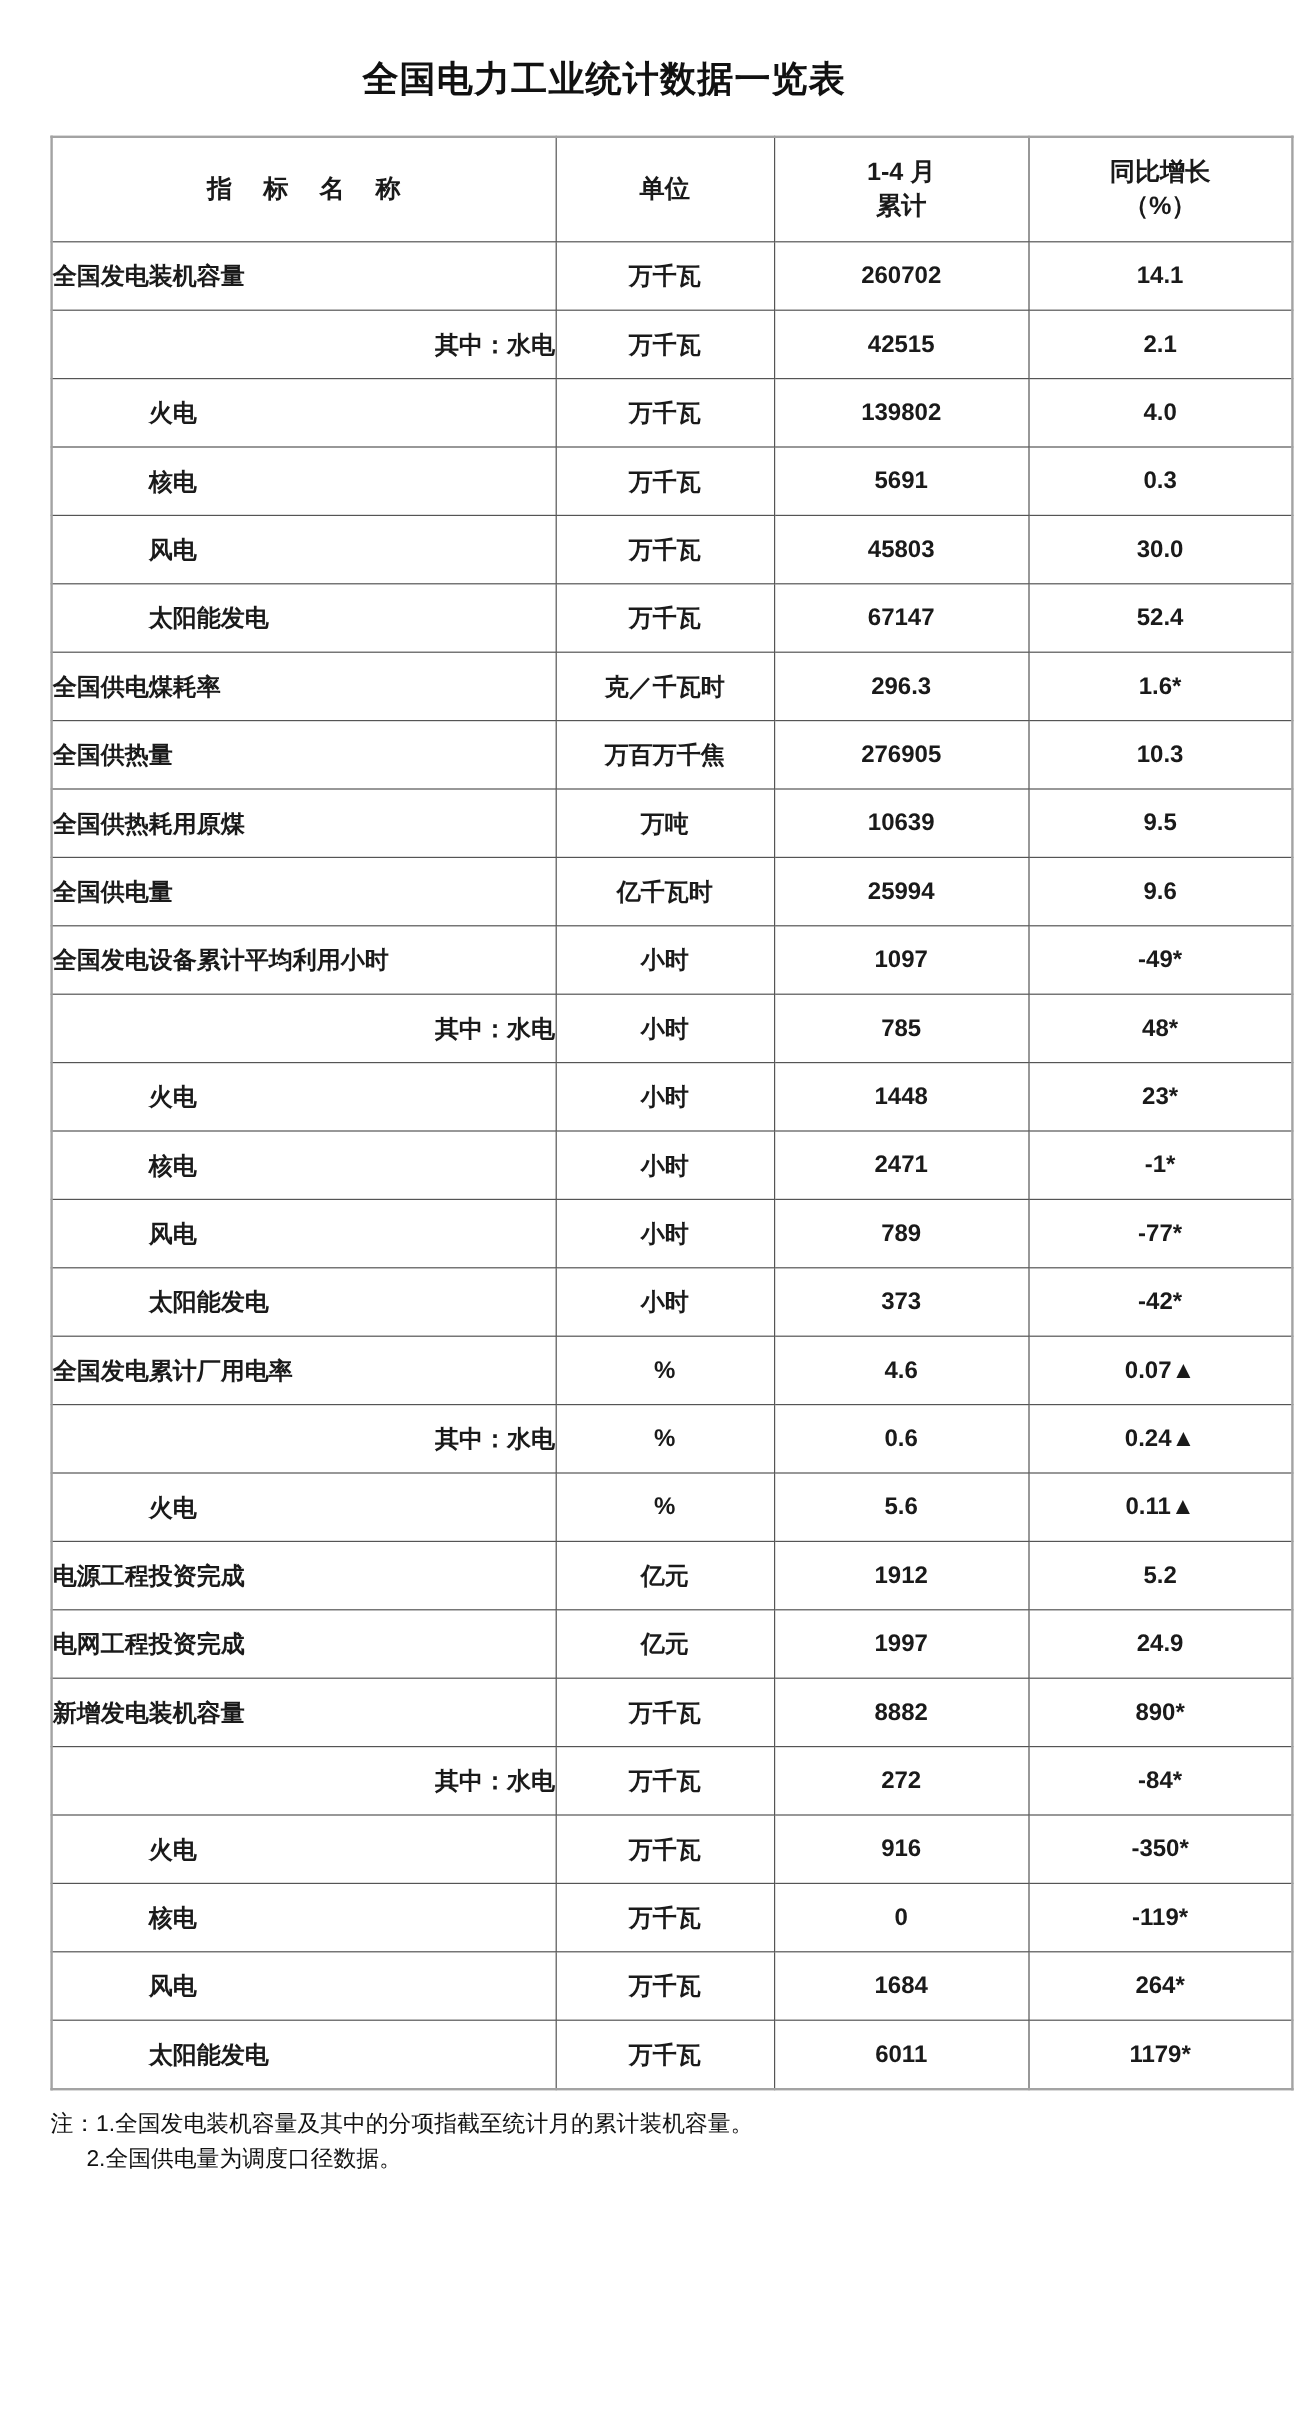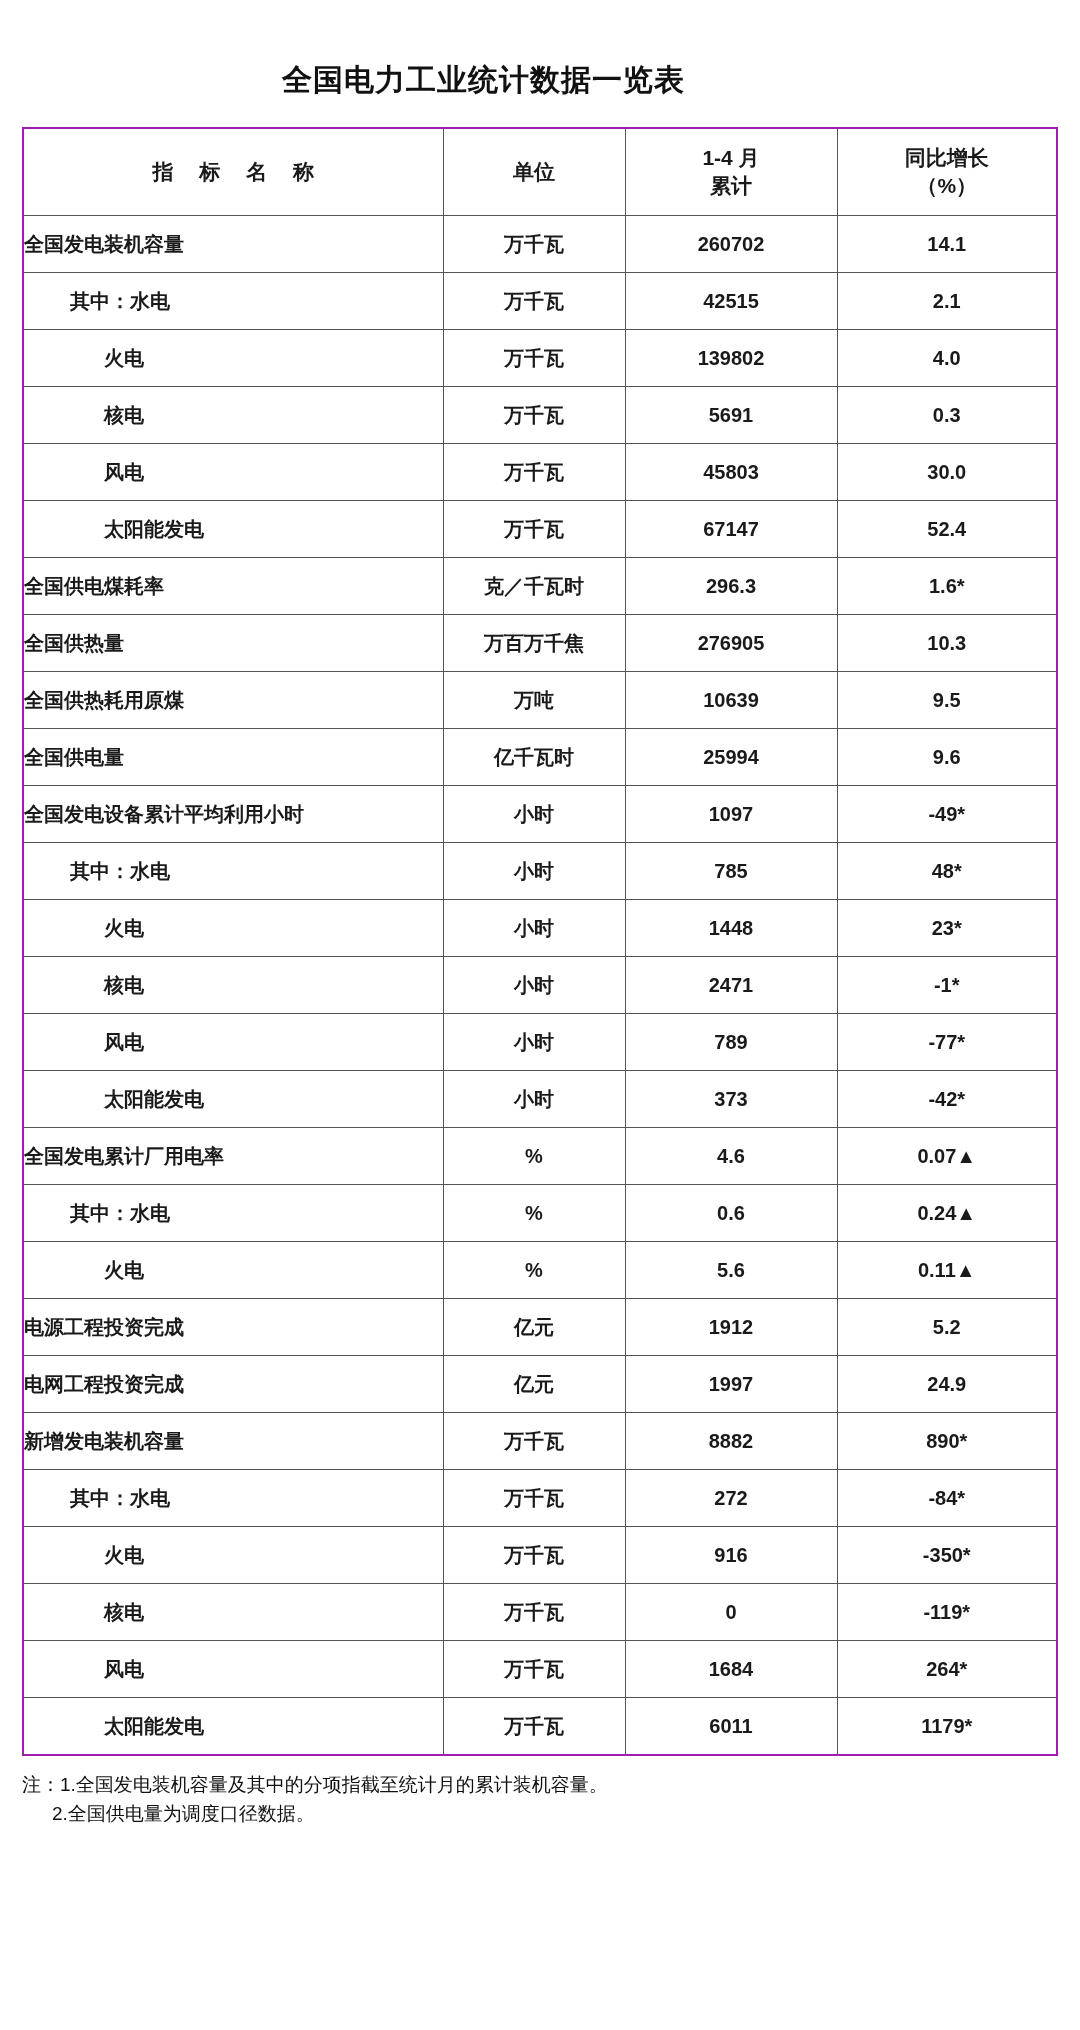--- a/index.html
+++ b/index.html
@@ -9,36 +9,37 @@
   }
   body {
     width: 1080px;
     min-height: 2030px;
     font-family: "Liberation Sans", sans-serif;
     color: #1a1a1a;
   }
   .page {
     width: 967px;
     box-sizing: border-box;
-    padding: 44px 22px 10px 22px;
+    padding: 30px 22px 10px 22px;
+    margin-left: 20px;
   }
   .doc-title {
     text-align: center;
     font-size: 30px;
     font-weight: bold;
     letter-spacing: 1px;
     margin: 16px 0 26px 0;
     color: #111;
   }
   table.stats {
     width: 1034px;
     margin: 0 auto;
     border-collapse: collapse;
     table-layout: fixed;
-    border: 2px solid #a21caf;
+    border: 2px solid #a3a3a3;
   }
   table.stats col.c-name  { width: 420px; }
   table.stats col.c-unit  { width: 182px; }
   table.stats col.c-val   { width: 212px; }
   table.stats col.c-yoy   { width: 220px; }
 
   table.stats th, table.stats td {
     border: 1px solid #555;
     padding: 0;
     height: 56px;
@@ -60,20 +61,21 @@
     display: block;
   }
   td.name {
     text-align: left;
     padding-left: 14px;
     font-weight: bold;
   }
   td.name.ind1 {
     padding-left: 46px;
     font-weight: bold;
+    text-align: right;
   }
   td.name.ind2 {
     padding-left: 80px;
     font-weight: bold;
   }
   td.unit, td.val, td.yoy {
     text-align: center;
     font-weight: bold;
   }
   td.unit { font-size: 20px; }

